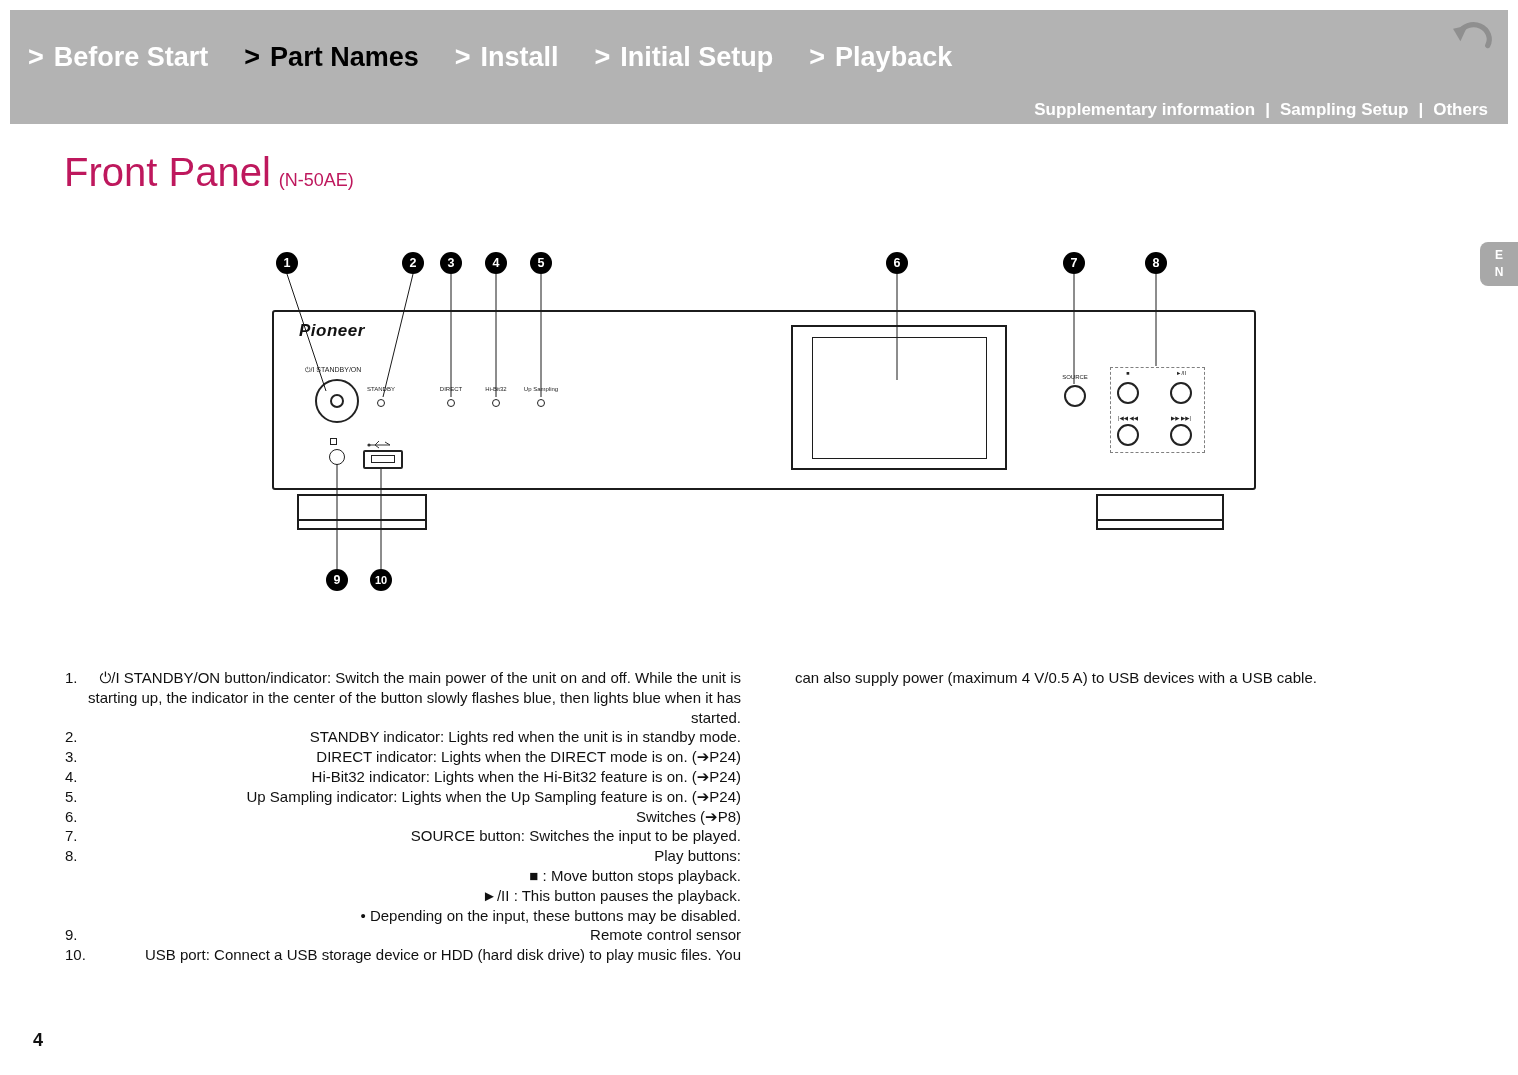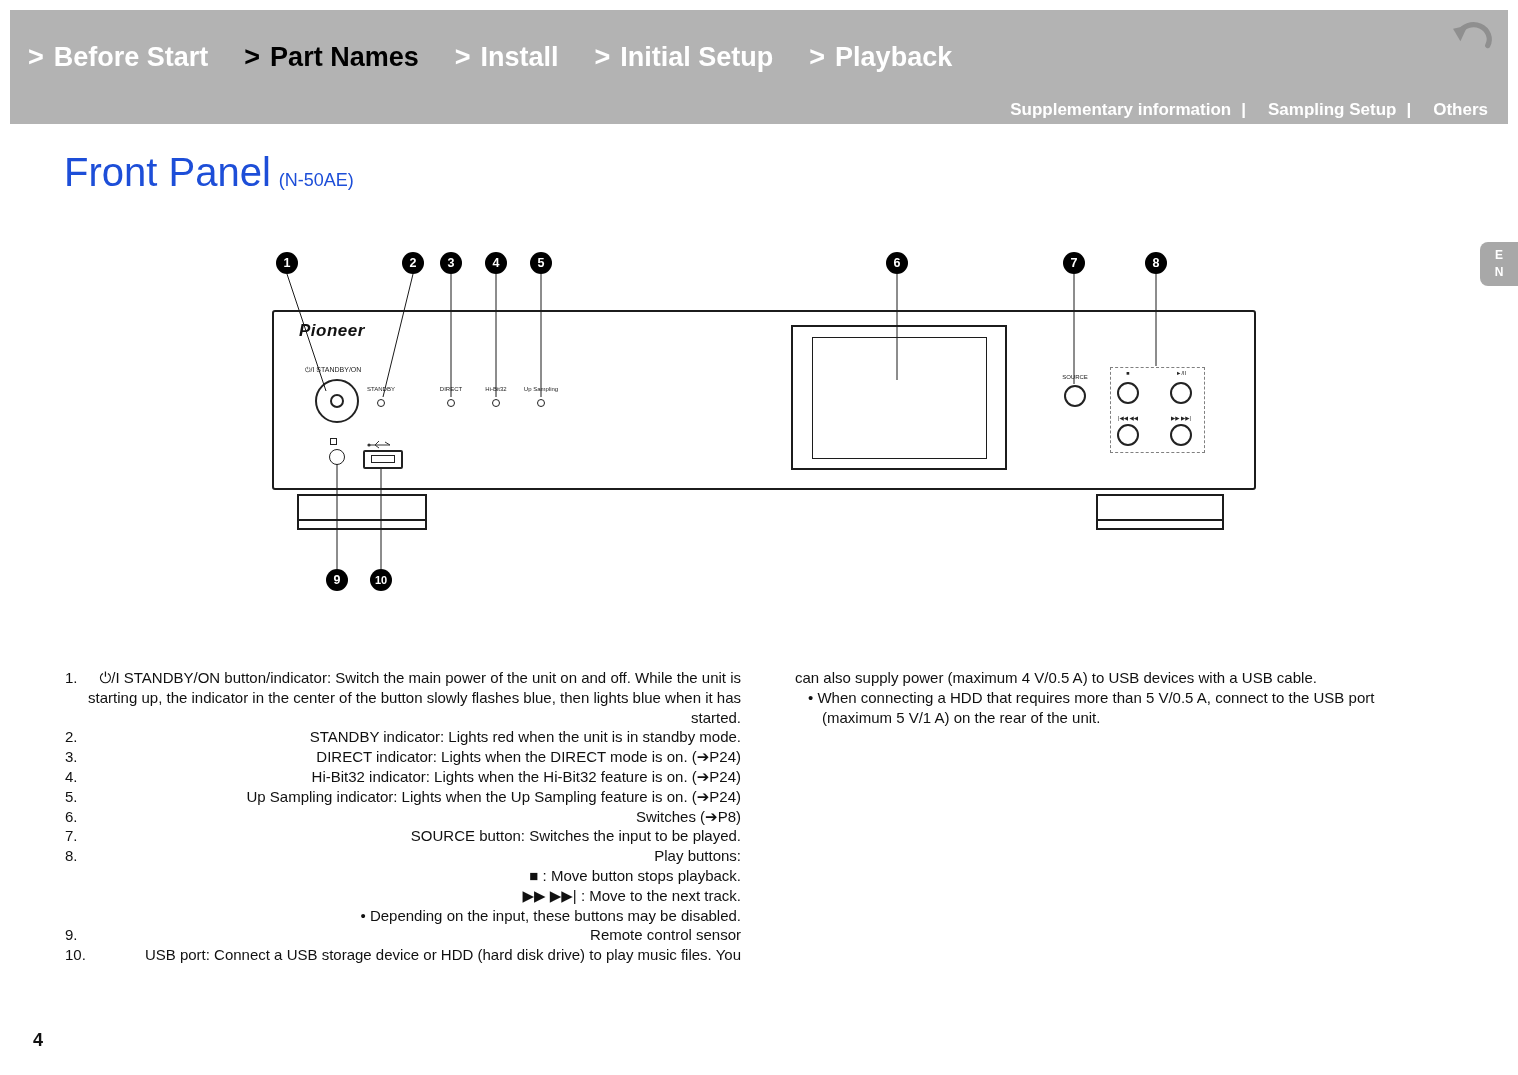--- a/index.html
+++ b/index.html
@@ -8,24 +8,24 @@
   .page { position:relative; width:1518px; height:1075px; background:#fff; overflow:hidden; }
 
   
   .header { position:absolute; left:10px; top:10px; width:1498px; height:114px; background:#b3b3b3; }
   .nav-row { position:absolute; left:18px; top:32px; display:flex; gap:36px; }
   .nav-item { display:flex; gap:10px; font-size:27px; font-weight:bold; color:#fff; cursor:pointer; white-space:nowrap; }
   .nav-item.active { color:#000; }
   .return-icon { position:absolute; right:14px; top:6px; }
   .sub-links { position:absolute; right:20px; bottom:4px; display:flex; gap:10px; color:#fff; font-weight:bold; font-size:17px; }
   .sub-links .sep { font-weight:bold; }
-  .sub-links .lnk { cursor:pointer;margin-left:12px; }
-
-  
-  .title { position:absolute; left:64px; top:150px; font-size:40px; color:#1d4ed8; }
+  .sub-links .lnk { cursor:pointer; }
+
+  
+  .title { position:absolute; left:64px; top:150px; font-size:40px; color:#be185d; }
   .title .sub { font-size:18px; margin-left:8px; }
 
   
   .lang-tab { position:absolute; right:0; top:242px; width:38px; height:44px; background:#a8a8a8;
     border-radius:8px 0 0 8px; color:#fff; font-size:12px; font-weight:bold; text-align:center;
     white-space:pre-line; line-height:1.45; padding-top:5px; }
 
   
   .abs { position:absolute; }
   .lines { position:absolute; left:0; top:0; pointer-events:none; }
@@ -218,36 +218,35 @@
     <div class="note-row">
       <span class="num">8.</span>
       <span class="txt">Play buttons:</span>
     </div>
     <div class="note-row sub">
       <span class="num"></span>
       <span class="txt">■ : Move button stops playback.</span>
     </div>
     <div class="note-row sub">
       <span class="num"></span>
-      <span class="txt">▶▶ ▶▶| :  Move to the next track.</span>
+      <span class="txt">►/II : This button pauses the playback.</span>
     </div>
     <div class="note-row sub">
       <span class="num"></span>
       <span class="txt">• Depending on the input, these buttons may be disabled.</span>
     </div>
     <div class="note-row">
       <span class="num">9.</span>
       <span class="txt">Remote control sensor</span>
     </div>
     <div class="note-row">
       <span class="num">10.</span>
       <span class="txt">USB port: Connect a USB storage device or HDD (hard disk drive) to play music files. You</span>
     </div>
   </div>
 
   <div class="notes-right">
     <div class="nr-line">can also supply power (maximum 4 V/0.5 A) to USB devices with a USB cable.</div>
-    <div class="nr-line bullet">• When connecting a HDD that requires more than 5 V/0.5 A, connect to the USB port (maximum 5 V/1 A) on the rear of the unit.</div>
   </div>
 
   <div class="page-number">4</div>
 
 </div>
 
 </body></html>

